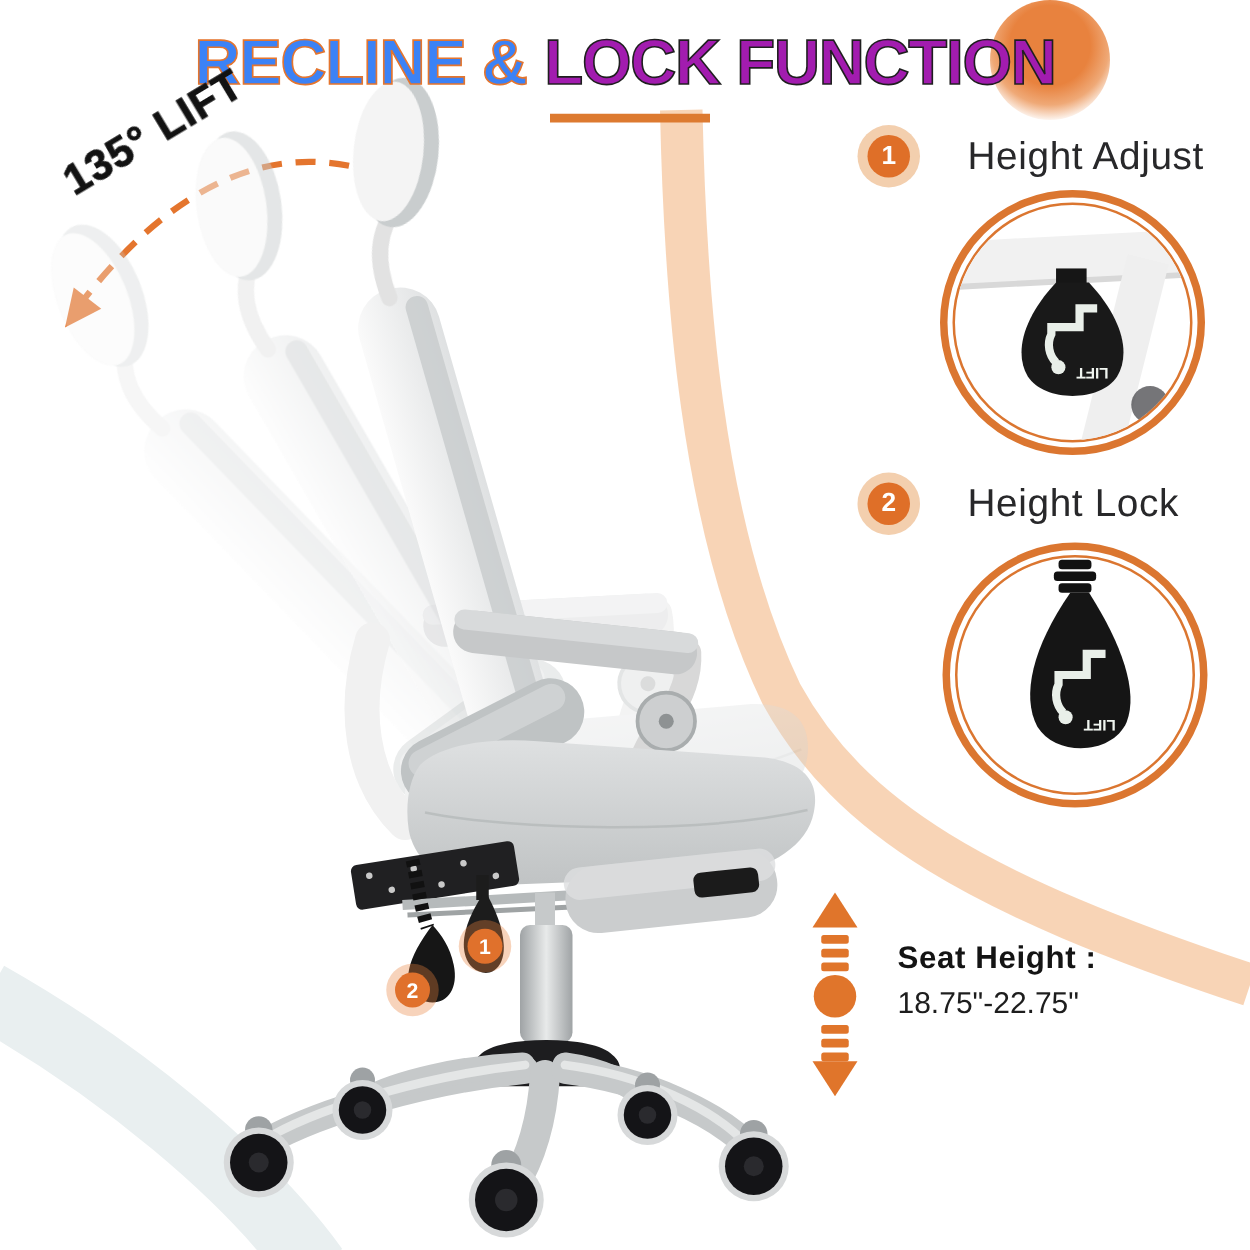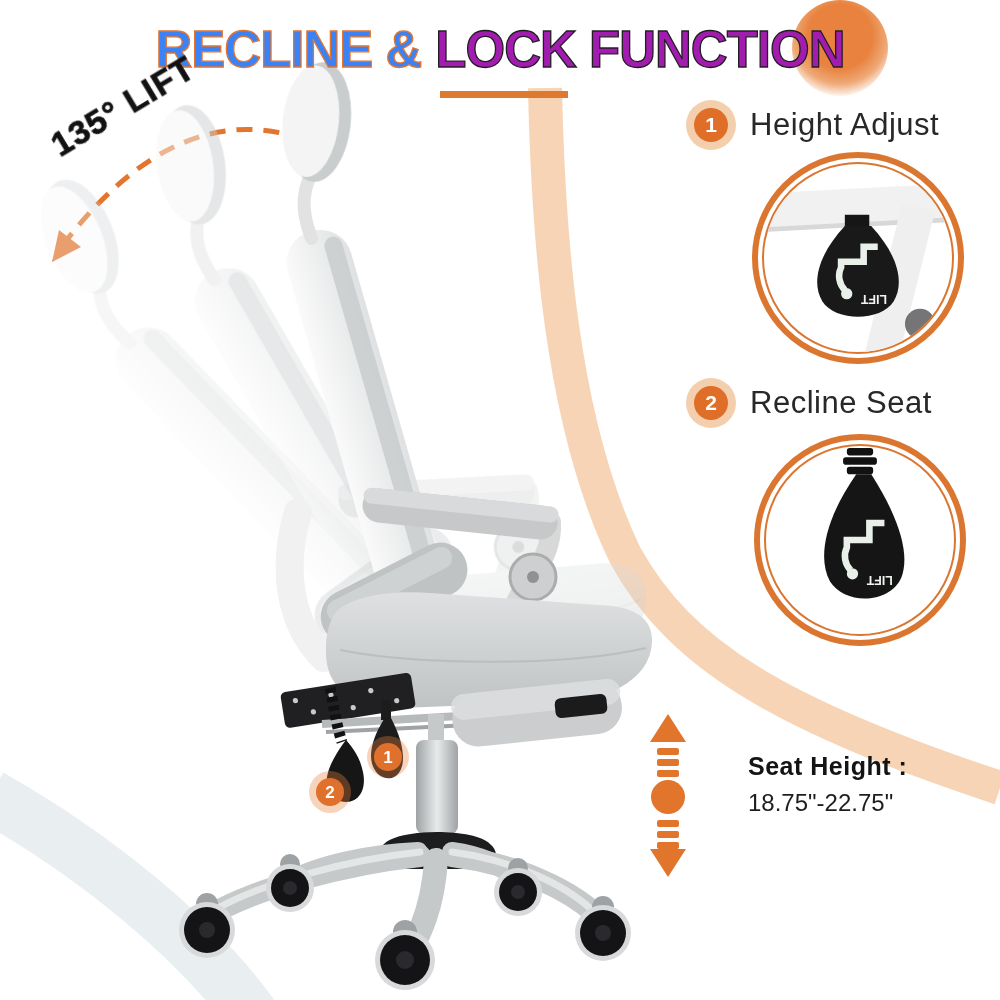--- a/index.html
+++ b/index.html
@@ -20,31 +20,31 @@
     color:#121212;letter-spacing:1px;transform:rotate(-31deg);transform-origin:left center;
     white-space:nowrap;-webkit-text-stroke:0.8px #121212;}
   
   .frow{position:absolute;display:flex;align-items:center;gap:14px;z-index:5;}
   .frow1{left:686px;top:100px;}
   .frow2{left:686px;top:378px;}
   .fbadge{width:50px;height:50px;border-radius:50%;background:#F3CFAE;display:flex;
     align-items:center;justify-content:center;flex:0 0 auto;}
   .fbadge-inner{width:34px;height:34px;border-radius:50%;background:#DF6F28;color:#fff;
     display:flex;align-items:center;justify-content:center;font-weight:bold;font-size:21px;}
-  .flabel{font-size:31px;color:#28282A;letter-spacing:0.5px;white-space:nowrap;}
+  .flabel{font-size:31px;color:#28282A;letter-spacing:0.5px;white-space:nowrap;margin-left:24px;}
   
   .inset{position:absolute;width:212px;height:212px;border-radius:50%;background:#fff;
     border:6px solid #DB7630;box-sizing:border-box;z-index:5;}
   .inset1{left:752px;top:152px;}
   .inset2{left:754px;top:434px;}
   .inset-inner{position:absolute;inset:4px;border:2px solid #DB7630;border-radius:50%;
     overflow:hidden;background:#fff;}
   .inset-inner svg{position:absolute;inset:0;width:100%;height:100%;}
   
-  .seat-text{position:absolute;left:748px;top:752px;z-index:5;color:#141414;}
+  .seat-text{position:absolute;left:718px;top:752px;z-index:5;color:#141414;}
   .seat-text .l1{font-size:25px;font-weight:bold;letter-spacing:0.5px;}
   .seat-text .l2{font-size:24px;margin-top:8px;color:#1d1d1d;}
   
   .art{position:absolute;inset:0;z-index:1;}
 </style>
 </head>
 <body>
 
 <div class="stage">
 
@@ -243,21 +243,21 @@
         <text x="117" y="147" transform="rotate(180 117 143)" text-anchor="middle" font-size="13" font-weight="bold" fill="#F0F5F0">LIFT</text>
         <circle cx="166" cy="170" r="16" fill="#3A3A3E" opacity="0.7"></circle>
       </svg>
     </div>
   </div>
 
   <div class="frow frow2">
     <div class="fbadge">
       <div class="fbadge-inner">2</div>
     </div>
-    <div class="flabel">Recline Seat</div>
+    <div class="flabel">Height Lock</div>
   </div>
 
   <div class="inset inset2">
     <div class="inset-inner">
       <svg viewBox="0 0 200 200">
         <rect x="86" y="2" width="28" height="8" rx="3" fill="#121212"></rect>
         <rect x="82" y="12" width="36" height="8" rx="3" fill="#121212"></rect>
         <rect x="86" y="22" width="28" height="8" rx="3" fill="#121212"></rect>
         <path d="M 96 30 C 64 76 54 118 68 144 C 84 170 132 168 144 140 C 154 114 140 74 112 30 Z" fill="#151515"></path>
         <path d="M 90 132 C 84 126 82 116 86 108 L 86 100 L 110 100 L 110 82 L 126 82" stroke="#E9EFE9" stroke-width="7" fill="none"></path>

